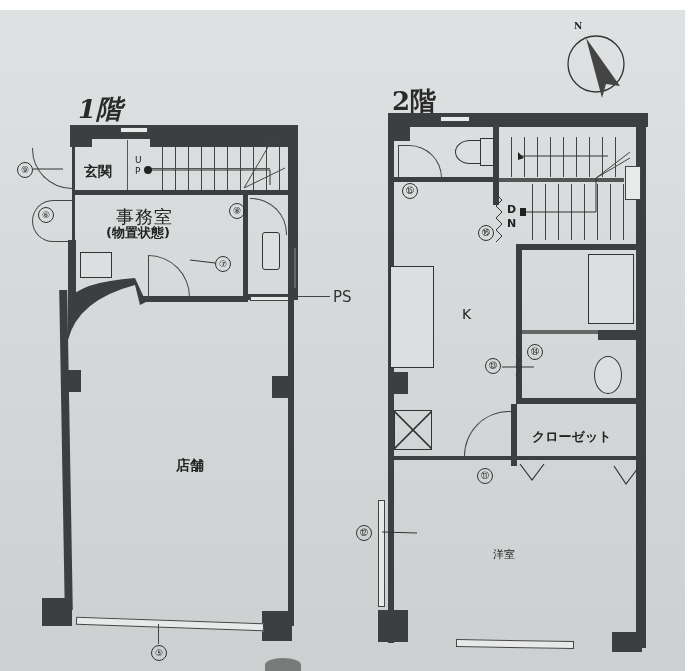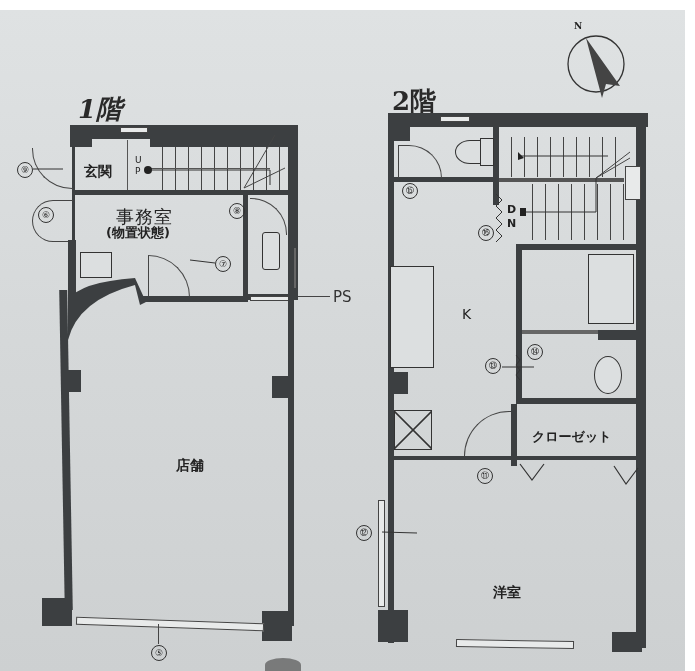--- a/index.html
+++ b/index.html
@@ -167,19 +167,19 @@
   <svg width="140" height="30" style="left:520px;top:462px;">
     <polyline points="0,2 12,18 24,2" fill="none" stroke="#333" stroke-width="1.2"></polyline>
     <polyline points="94,4 106,22 118,6" fill="none" stroke="#333" stroke-width="1.2"></polyline>
   </svg>
 
   <div class="window" style="left:378px;top:500px;width:5px;height:105px;"></div>
   <div class="circ" style="left:356px;top:525px;font-size:8px;">⑫</div>
   <svg width="80" height="20" style="left:382px;top:525px;">
       <line x1="0" y1="7" x2="35" y2="8" stroke="#333" stroke-width="1"></line>
     </svg>
-  <div class="lbl" style="left:493px;top:549px;font-size:14px;font-weight:bold;margin-top:36px;">洋室</div>
+  <div class="lbl" style="left:493px;top:549px;font-size:11px;font-weight:normal;">洋室</div>
   <div class="wall" style="left:378px;top:610px;width:30px;height:32px;"></div>
   <div class="wall" style="left:612px;top:632px;width:30px;height:20px;"></div>
   <div class="window" style="left:456px;top:640px;width:116px;height:6px;transform:rotate(1deg);"></div>
 </div>
 
 <div style="position:absolute;left:265px;top:658px;width:36px;height:14px;background:#555;border-radius:50% 50% 0 0;opacity:.7;"></div>
 
 </body></html>

